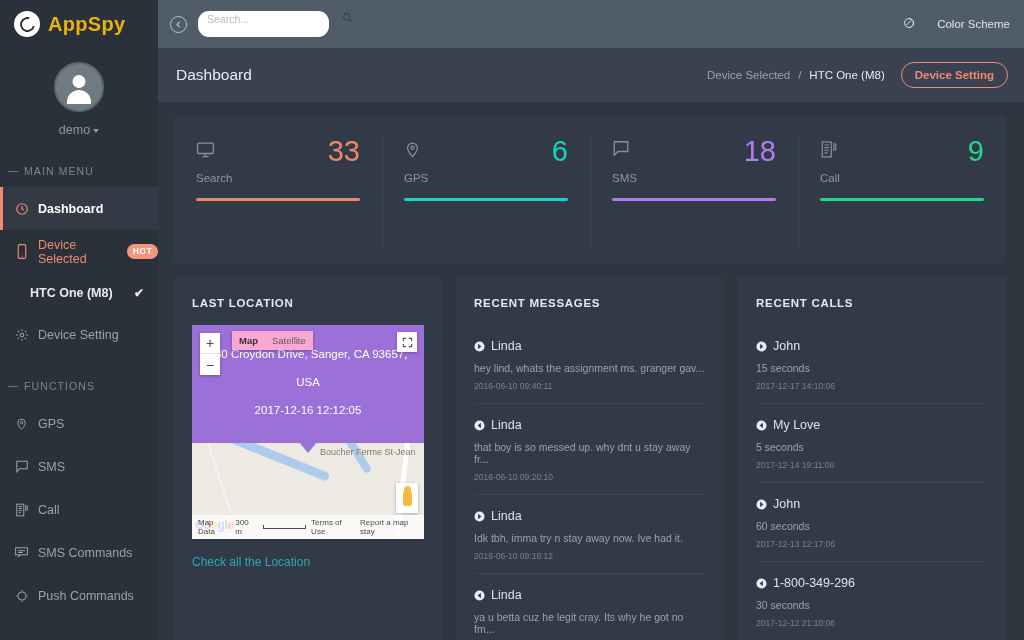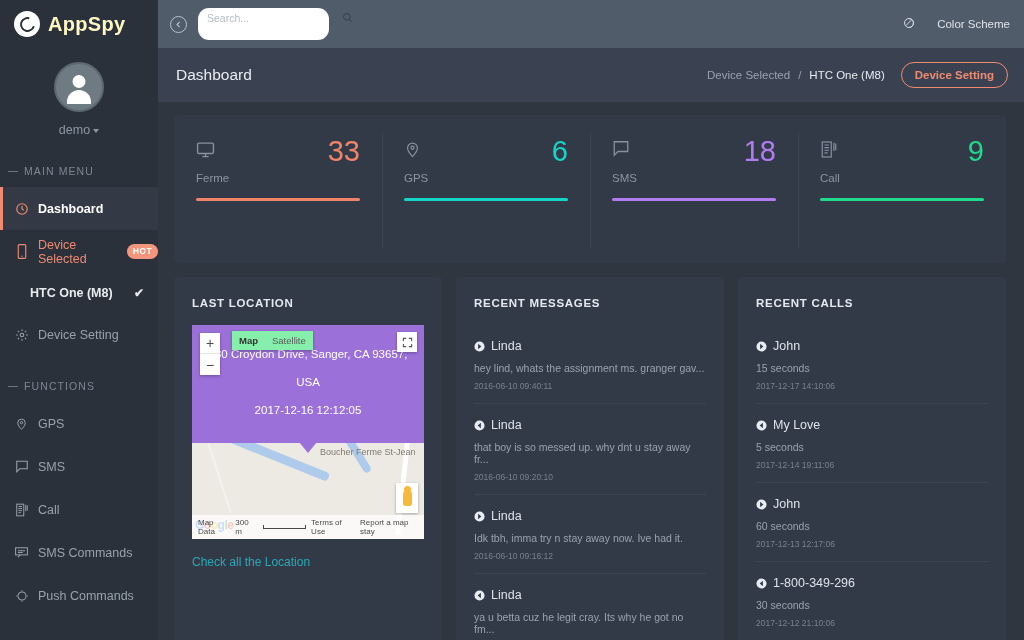--- a/index.html
+++ b/index.html
@@ -35,21 +35,21 @@
     content: "";
     position: absolute;
     width: 11px; height: 11px;
     border: 2.5px solid #2b313b;
     border-radius: 50%;
     border-right-color: transparent;
     left: 6px; top: 6px;
     transform: rotate(-30deg);
   }
   .brand-name {
-    color: #fef9c3;
+    color: #eab308;
     font-size: 20px;
     font-weight: bold;
     letter-spacing: 0.3px;
   }
 
   .profile {
     padding-top: 14px;
     text-align: center;
     padding-bottom: 16px;
   }
@@ -160,25 +160,25 @@
     display: flex; align-items: center;
     padding: 0 14px 0 12px;
   }
   .collapse-btn {
     width: 17px; height: 17px; border: 1.4px solid #b9c2cd;
     border-radius: 50%; color: #b9c2cd;
     display: flex; align-items: center; justify-content: center;
     font-size: 9px; margin-right: 11px; cursor: pointer;
   }
   .search-wrap {
-    width: 131px; height: 32px;
+    width: 131px; height: 26px;
     background: #ffffff;
     border-radius: 11px;
-    display: flex; align-items: flex-start;
-    padding: 4px 9px;
+    display: flex; align-items: flex-end;
+    padding: 12px 9px;
   }
   .search-wrap input {
     border: none; outline: none; flex: 1;
     font-size: 10.5px; color: #6b7480;
     font-family: "Liberation Sans", sans-serif;
     background: transparent;
   }
   .search-wrap input::placeholder { color: #b4bcc5; }
   .search-ico { color: #3d4450; font-size: 11px; }
   .topbar-right { margin-left: auto; display: flex; align-items: center; gap: 22px; color: #dfe4ea; font-size: 11.5px; cursor:pointer; }
@@ -306,21 +306,21 @@
     box-shadow: 0 1px 3px rgba(0,0,0,.3);
     z-index: 5;
   }
   .map-zoom div {
     height: 21px; display: flex; align-items: center; justify-content: center;
     font-size: 14px; color: #4a4a4a; cursor: pointer;
   }
   .map-zoom div:first-child { border-bottom: 1px solid #e4e4e4; }
   .map-types {
     position: absolute; left: 40px; top: 6px; z-index: 5;
-    display: flex; background: #86efac; box-shadow: 0 1px 3px rgba(0,0,0,.3);
+    display: flex; background: #f9a8d4; box-shadow: 0 1px 3px rgba(0,0,0,.3);
   }
   .map-types span { padding: 4px 7px; font-size: 9.5px; color: #5a5a5a; cursor:pointer; }
   .map-types span.sel { font-weight: bold; color: #333; }
   .map-full {
     position: absolute; right: 7px; top: 7px; z-index: 5;
     width: 20px; height: 20px; background: #fff;
     box-shadow: 0 1px 3px rgba(0,0,0,.3);
     display:flex;align-items:center;justify-content:center;
     cursor:pointer;
   }
@@ -520,21 +520,21 @@
         <div class="stat">
           <div class="stat-row">
             <span class="stat-ico">
               <svg width="19" height="19" viewBox="0 0 24 24" fill="none" stroke="#8791a0" stroke-width="1.7">
                 <rect x="2" y="4" width="20" height="13" rx="1.5"></rect>
                   <path d="M8 21h8M12 17v4"></path>
               </svg>
             </span>
             <span class="stat-num" style="color:#f0846a">33</span>
           </div>
-          <div class="stat-label">Ferme</div>
+          <div class="stat-label">Search</div>
           <div class="stat-bar" style="background:#f0846a"></div>
         </div>
 
         <div class="stat">
           <div class="stat-row">
             <span class="stat-ico">
               <svg width="17" height="19" viewBox="0 0 24 24" fill="none" stroke="#8791a0" stroke-width="1.7">
                 <path d="M12 22s7-7.4 7-12a7 7 0 1 0-14 0c0 4.6 7 12 7 12z"></path>
                   <circle cx="12" cy="9.5" r="2.2"></circle>
               </svg>

